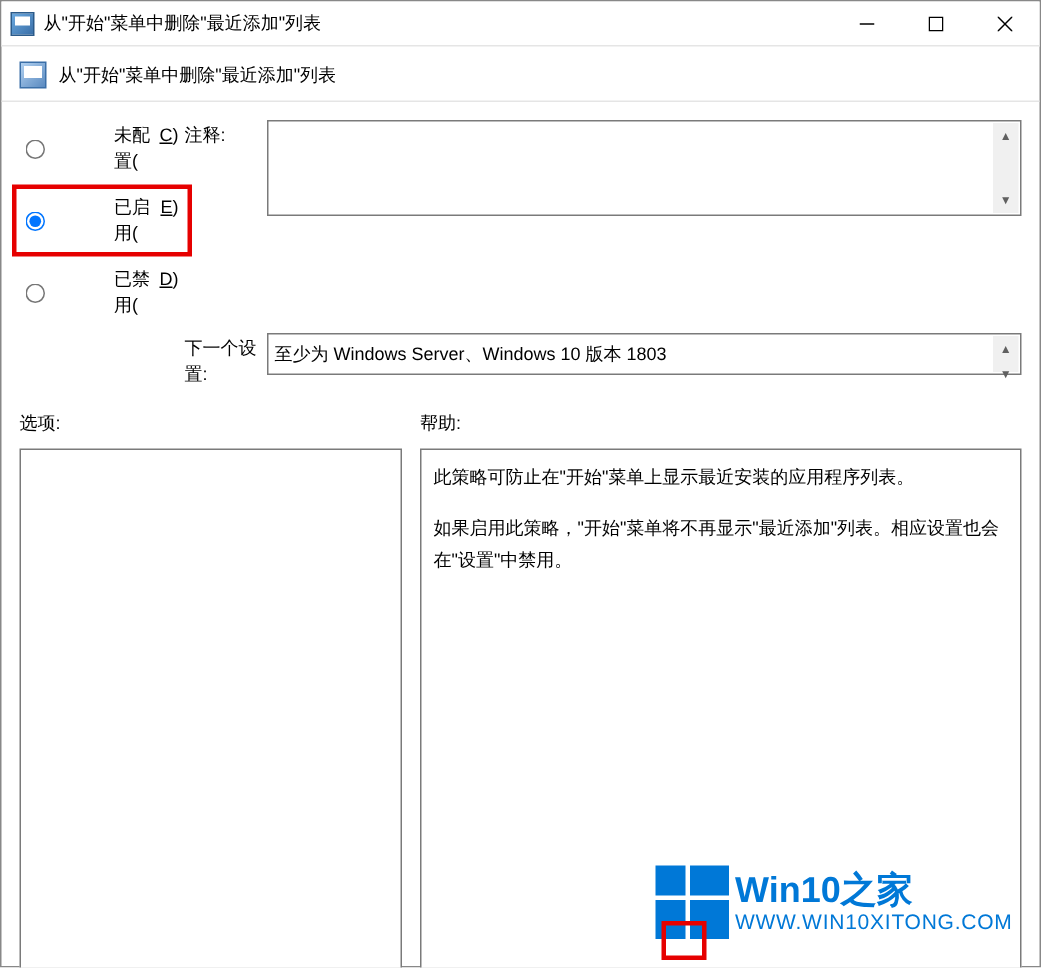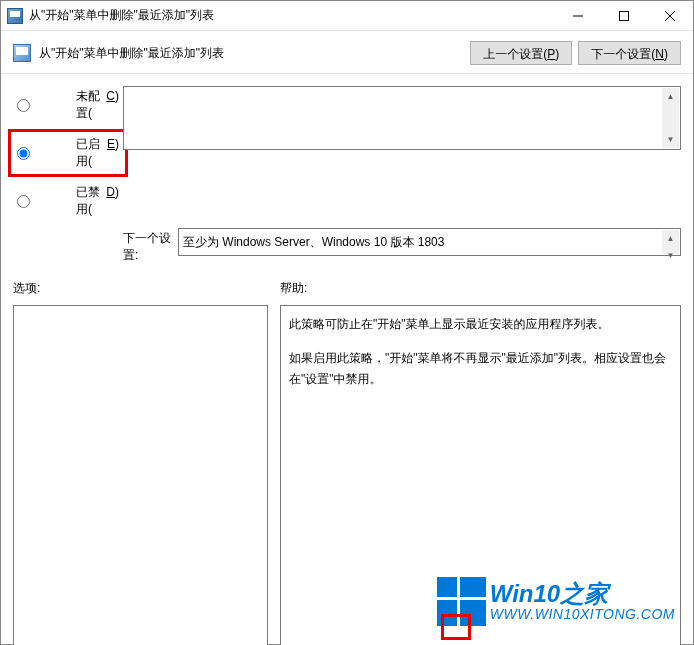--- a/index.html
+++ b/index.html
@@ -231,21 +231,20 @@
       margin-bottom: 12px;
     }
     
     .watermark {
       position: absolute;
       right: 18px;
       bottom: 18px;
       display: flex;
       align-items: center;
       gap: 4px;
-      font-style: italic;
     }
     .win-logo {
       display: grid;
       grid-template-columns: 20px 26px;
       grid-template-rows: 20px 26px;
       gap: 3px;
       transform: skewX(0deg);
     }
     .win-logo div {
       background: #0078d7;
@@ -304,48 +303,41 @@
             <line x1="0" y1="0" x2="10" y2="10"></line>
             <line x1="10" y1="0" x2="0" y2="10"></line>
           </svg>
       </div>
     </div>
   </div>
 
   <div class="header">
     <div class="header-icon"></div>
     <div class="header-title">从"开始"菜单中删除"最近添加"列表</div>
-    <div class="header-buttons">
-      <button class="btn">
-        <span>上一个设置(</span><u>P</u>)
-      </button>
-      <button class="btn">
-        <span>下一个设置(</span><u>N</u>)
-      </button>
-    </div>
   </div>
 
   <div class="content">
     <div class="row">
       <div class="radio-column">
         <div class="radio-group">
           <div class="radio-item">
             <input type="radio" name="state" style="">
             <label class="radio-label-wrap"><span>未配置(</span><u>C</u>)</label>
           </div>
           <div class="radio-item highlighted">
             <input type="radio" name="state" checked="" style="">
             <label class="radio-label-wrap"><span>已启用(</span><u>E</u>)</label>
           </div>
           <div class="radio-item">
             <input type="radio" name="state" style="">
             <label class="radio-label-wrap"><span>已禁用(</span><u>D</u>)</label>
           </div>
         </div>
       </div>
+      <div class="label-col">注释:</div>
       <div class="field-col">
         <div class="textarea-box comment-box">
           <span></span>
           <div class="scrollbar-fake">
             <div class="scroll-arrow">▲</div>
             <div class="scroll-arrow">▼</div>
           </div>
         </div>
       </div>
     </div>

